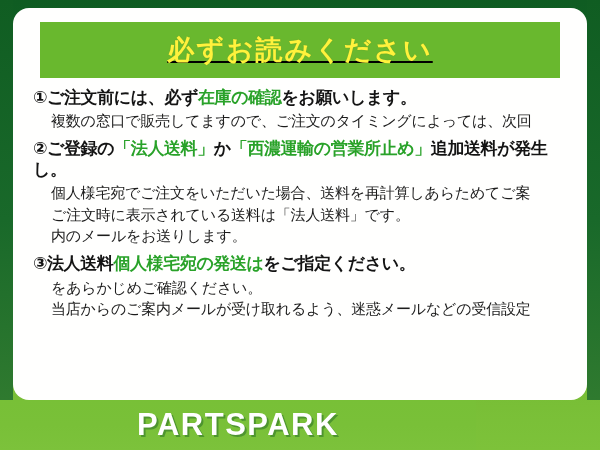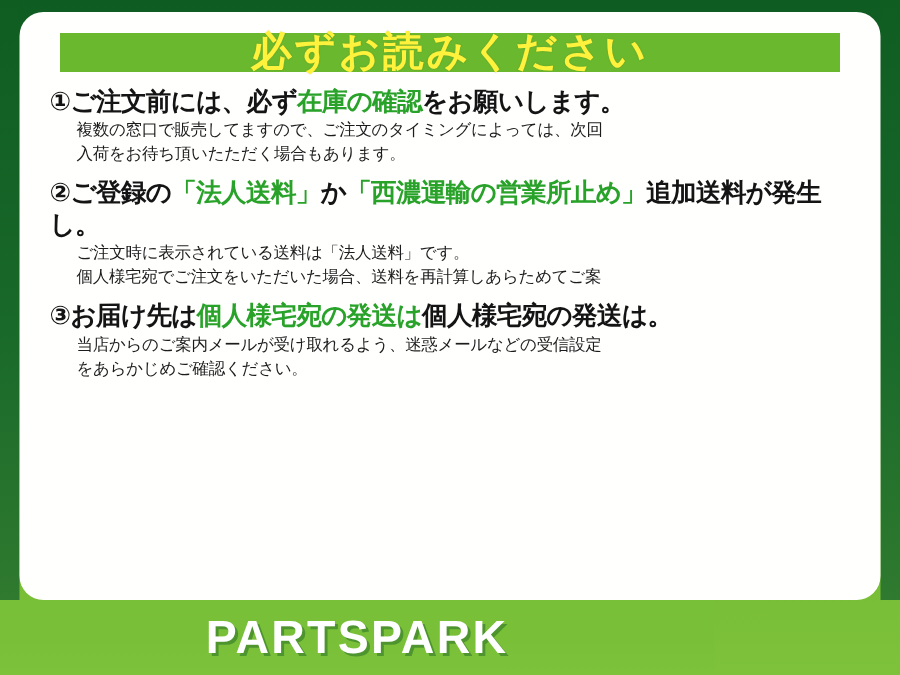--- a/index.html
+++ b/index.html
@@ -45,26 +45,27 @@
     height: 392px;
     box-sizing: border-box;
     background: #fffffe;
     border-radius: 16px;
     padding: 14px 16px 0 16px;
     overflow: hidden;
   }
 
   
   .header-band {
-    height: 26px;
+    height: 56px;
     background: #69b82e;
     margin: 0 11px 10px 11px;
     display: flex;
-    align-items: flex-end;
+    align-items: center;
     justify-content: center;
+    text-decoration: underline;
   }
   .header-title {
     color: #fff23c;
     font-weight: bold;
     font-size: 27px;
     letter-spacing: 2px;
     line-height: 1;
     white-space: nowrap;
     text-shadow: 0 0 1px rgba(120,70,0,0.25);
   }
@@ -84,21 +85,21 @@
     letter-spacing: -0.4px;
     white-space: nowrap;
   }
   .item-head.wrap { white-space: normal; }
   .item-head .num { font-weight: bold; }
   .accent { color: #29a229; }
 
   .item-sub {
     margin: 2px 0 0 18px;
     color: #1c1c1c;
-    font-size: 11px;
+    font-size: 15px;
     line-height: 1.45;
     letter-spacing: -0.2px;
   }
   .item-sub div { white-space: nowrap; }
 
   
   .footer {
     position: absolute;
     left: 0;
     bottom: 0;
@@ -129,35 +130,35 @@
 
     <div class="header-band">
       <div class="header-title">必ずお読みください</div>
     </div>
 
     <div class="items">
         <div class="item">
           <div class="item-head"><span class="num">①</span><span>ご注文前には、必ず</span><span class="accent">在庫の確認</span><span>をお願いします。</span></div>
           <div class="item-sub">
             <div>複数の窓口で販売してますので、ご注文のタイミングによっては、次回</div>
-            <div>入荷をお待ち頂いたただく場合もあります。</div>
           </div>
         </div>
         <div class="item">
           <div class="item-head wrap"><span class="num">②</span><span>ご登録の</span><span class="accent">「法人送料」</span><span>か</span><span class="accent">「西濃運輸の営業所止め」</span><span>追加送料が発生し。</span></div>
           <div class="item-sub">
+            <div>個人様宅宛でご注文をいただいた場合、送料を再計算しあらためてご案</div>
             <div>ご注文時に表示されている送料は「法人送料」です。</div>
-            <div>個人様宅宛でご注文をいただいた場合、送料を再計算しあらためてご案</div>
+            <div>内のメールをお送りします。</div>
           </div>
         </div>
         <div class="item">
-          <div class="item-head"><span class="num">③</span><span>お届け先は</span><span class="accent">個人様宅宛の発送は</span><span>個人様宅宛の発送は。</span></div>
+          <div class="item-head"><span class="num">③</span><span>法人送料</span><span class="accent">個人様宅宛の発送は</span><span>をご指定ください。</span></div>
           <div class="item-sub">
+            <div>をあらかじめご確認ください。</div>
             <div>当店からのご案内メールが受け取れるよう、迷惑メールなどの受信設定</div>
-            <div>をあらかじめご確認ください。</div>
           </div>
         </div>
       </div>
 
   </div>
 
   <div class="footer">
     <div class="brand">PARTSPARK</div>
   </div>
 

